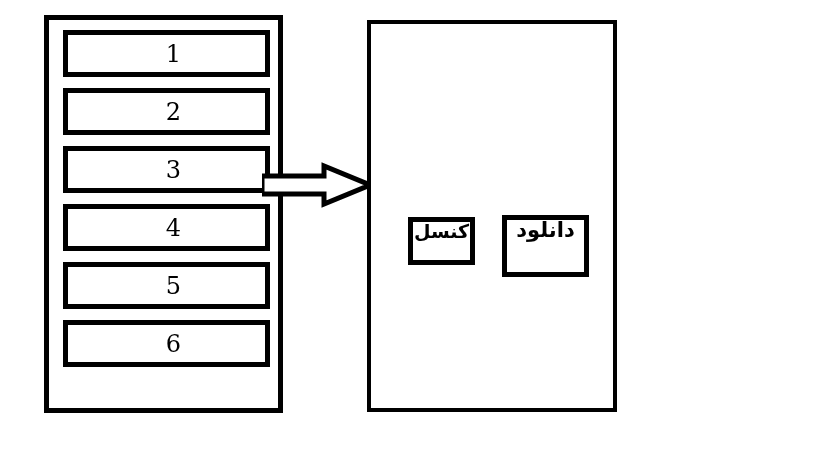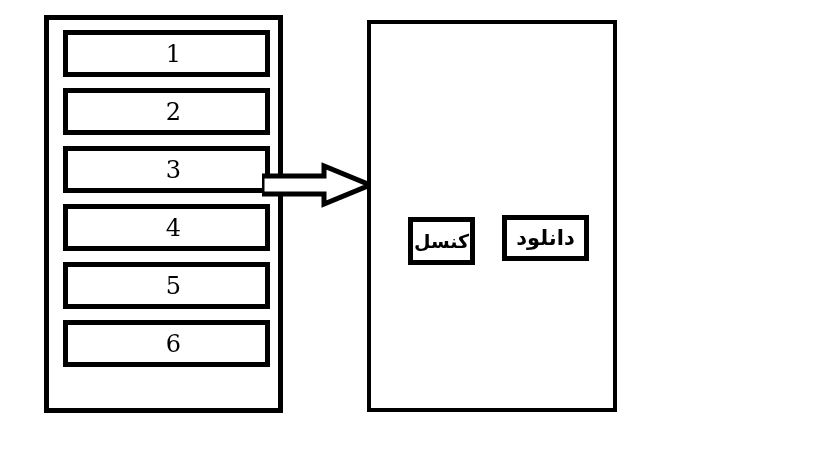--- a/index.html
+++ b/index.html
@@ -71,21 +71,21 @@
     border: 4px solid #000000;
     box-sizing: border-box;
     background: #ffffff;
   }
   .btn {
     position: absolute;
     border: 5px solid #000000;
     box-sizing: border-box;
     background: #ffffff;
     display: flex;
-    align-items: center;
+    align-items: flex-start;
     justify-content: center;
     direction: rtl;
   }
   .btn-label {
     font-family: "DejaVu Sans", sans-serif;
     font-weight: bold;
     color: #000000;
     line-height: 1;
     direction: rtl;
     unicode-bidi: bidi-override;
@@ -94,21 +94,21 @@
     left: 37px;     
     top: 193px;     
     width: 67px;
     height: 48px;
   }
   .btn-cancel .btn-label { font-size: 19px; }
   .btn-download {
     left: 131px;    
     top: 191px;     
     width: 87px;
-    height: 46px;
+    height: 62px;
   }
   .btn-download .btn-label { font-size: 21px; }
 </style>
 </head>
 <body>
 
 <div id="canvas">
 
   <div class="list-frame">
     <div class="list-item" style="top:10px">

